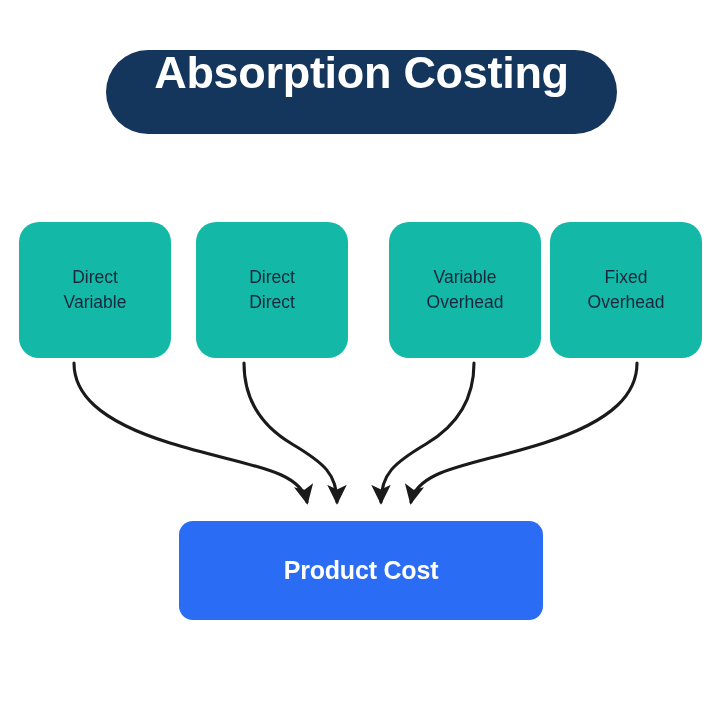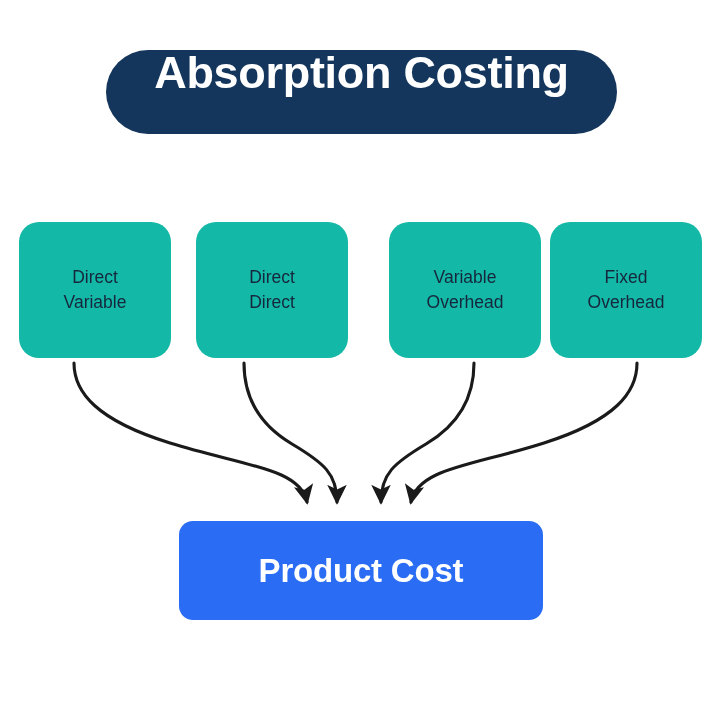--- a/index.html
+++ b/index.html
@@ -90,21 +90,21 @@
     height: 99px;
     background: #2a6df4;
     border-radius: 14px;
     display: flex;
     align-items: center;
     justify-content: center;
     box-sizing: border-box;
   }
   #output-box .output-label {
     color: #ffffff;
-    font-size: 33px;
+    font-size: 25px;
     font-weight: bold;
     letter-spacing: -0.2px;
     line-height: 1;
     white-space: nowrap;
     font-family: "Liberation Sans", sans-serif;
   }
 </style>
 </head>
 <body>
 

